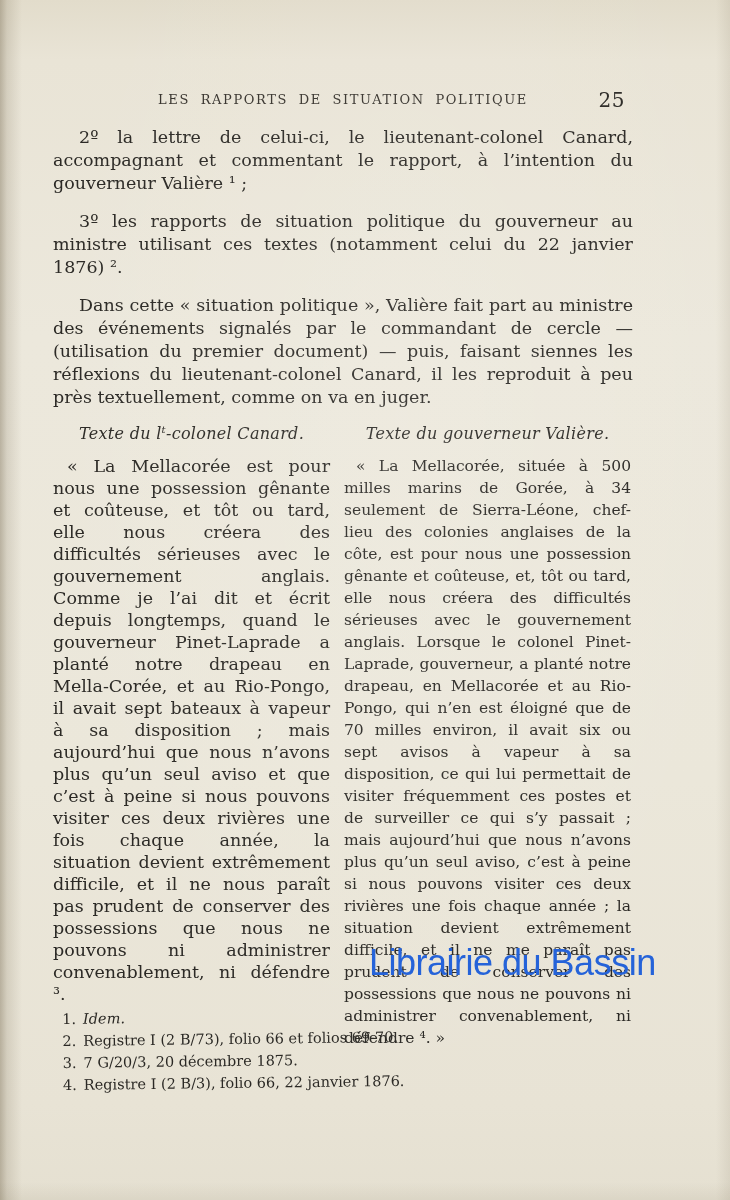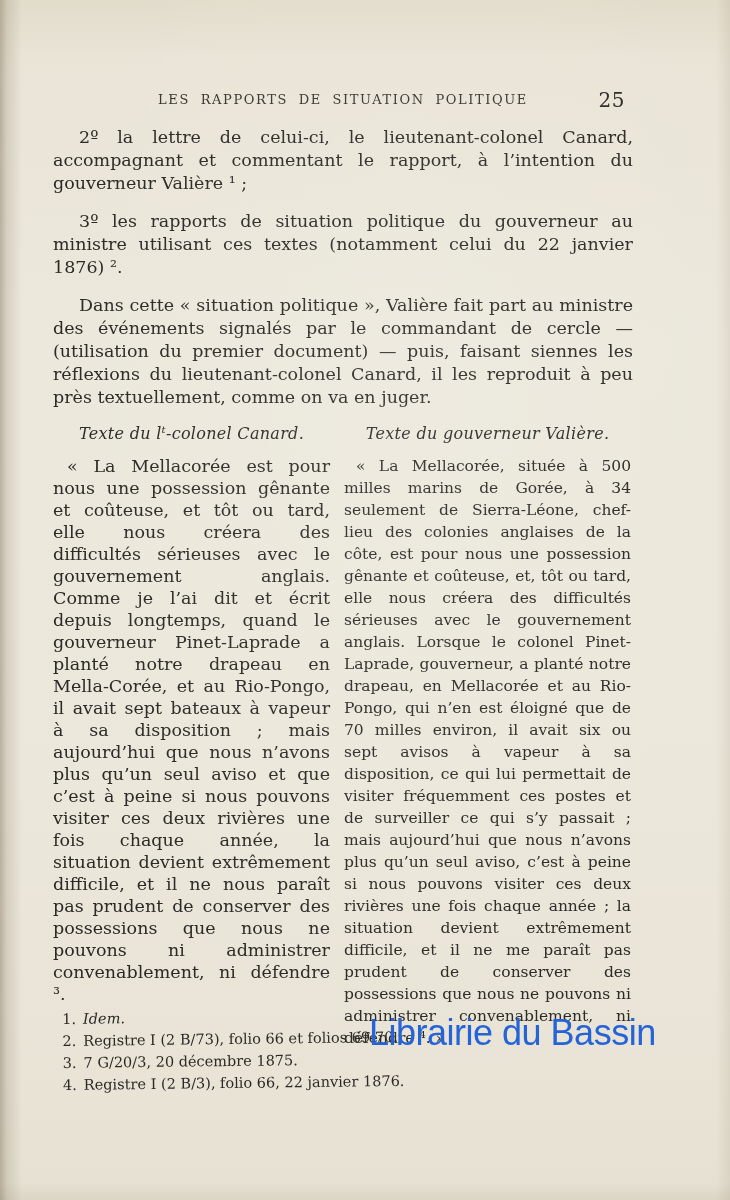--- a/index.html
+++ b/index.html
@@ -96,21 +96,21 @@
   .footnote {
     font-size: 14.5px;
     line-height: 22px;
     margin: 0;
     white-space: nowrap;
   }
   .fn-num { margin-right: 7px; }
   .fn-italic { font-style: italic; }
 
   .watermark {
-    position: absolute; left: 369px; top: 1012px;
+    position: absolute; left: 369px; top: 942px;
     font-family: "Liberation Sans", "DejaVu Sans", sans-serif;
     font-size: 36px;
     font-weight: 400;
     letter-spacing: -0.5px;
     white-space: nowrap;
     z-index: 6;
   }
 </style>
 </head>
 <body>

